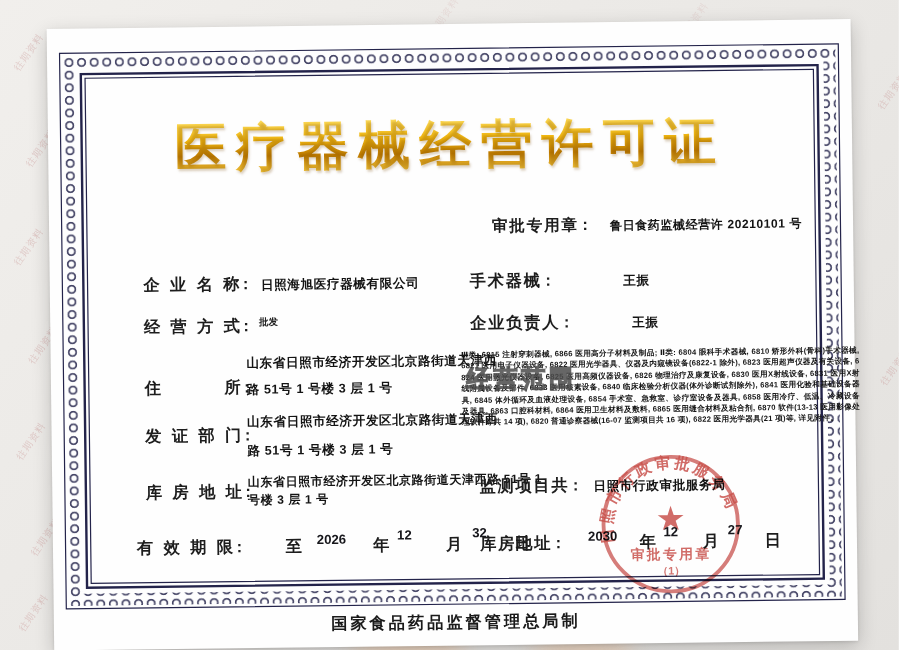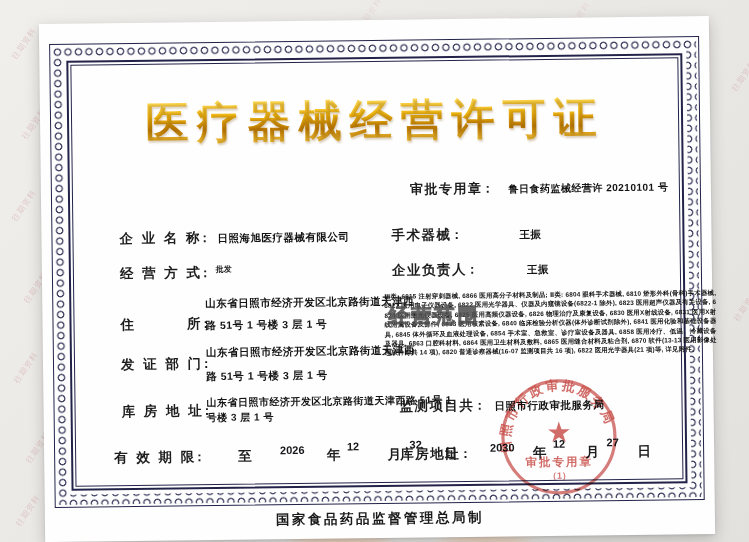--- a/index.html
+++ b/index.html
@@ -156,21 +156,21 @@
     </div>
     <div class="abs val addr" style="left:163px;top:373px;width:250px;line-height:15px;font-size:10px">山东省日照市经济开发区北京路街道天津西路 51号 1 号楼 3 层 1 号</div>
     <div class="row" style="left:356px;top:377px">
       <span class="lbl">监测项目共</span><span class="colon">:</span>
       <span class="val" style="margin-left:8px">日照市行政审批服务局</span>
     </div>
 
     <div class="row" style="left:70px;top:425px">
       <span class="lbl lbl-j">有效期限</span><span class="colon">:</span>
       <span class="dchar" style="margin-left:32px">至</span>
-      <span class="dnum" style="margin-left:24px">2026</span>
+      <span class="dnum" style="margin-left:8px">2026</span>
       <span class="dchar" style="margin-left:18px">年</span>
       <span class="dnum" style="margin-left:2px;top:-9px">12</span>
       <span class="dchar" style="margin-left:24px">月</span>
       <span class="dnum" style="margin-left:4px;top:-10px">32</span>
       <span class="dchar" style="margin-left:18px">日</span>
     </div>
     <div class="row" style="left:356px;top:425px">
       <span class="lbl">库房地址</span><span class="colon">:</span>
       <span class="dnum" style="margin-left:18px">2030</span>
       <span class="dchar" style="margin-left:14px">年</span>

